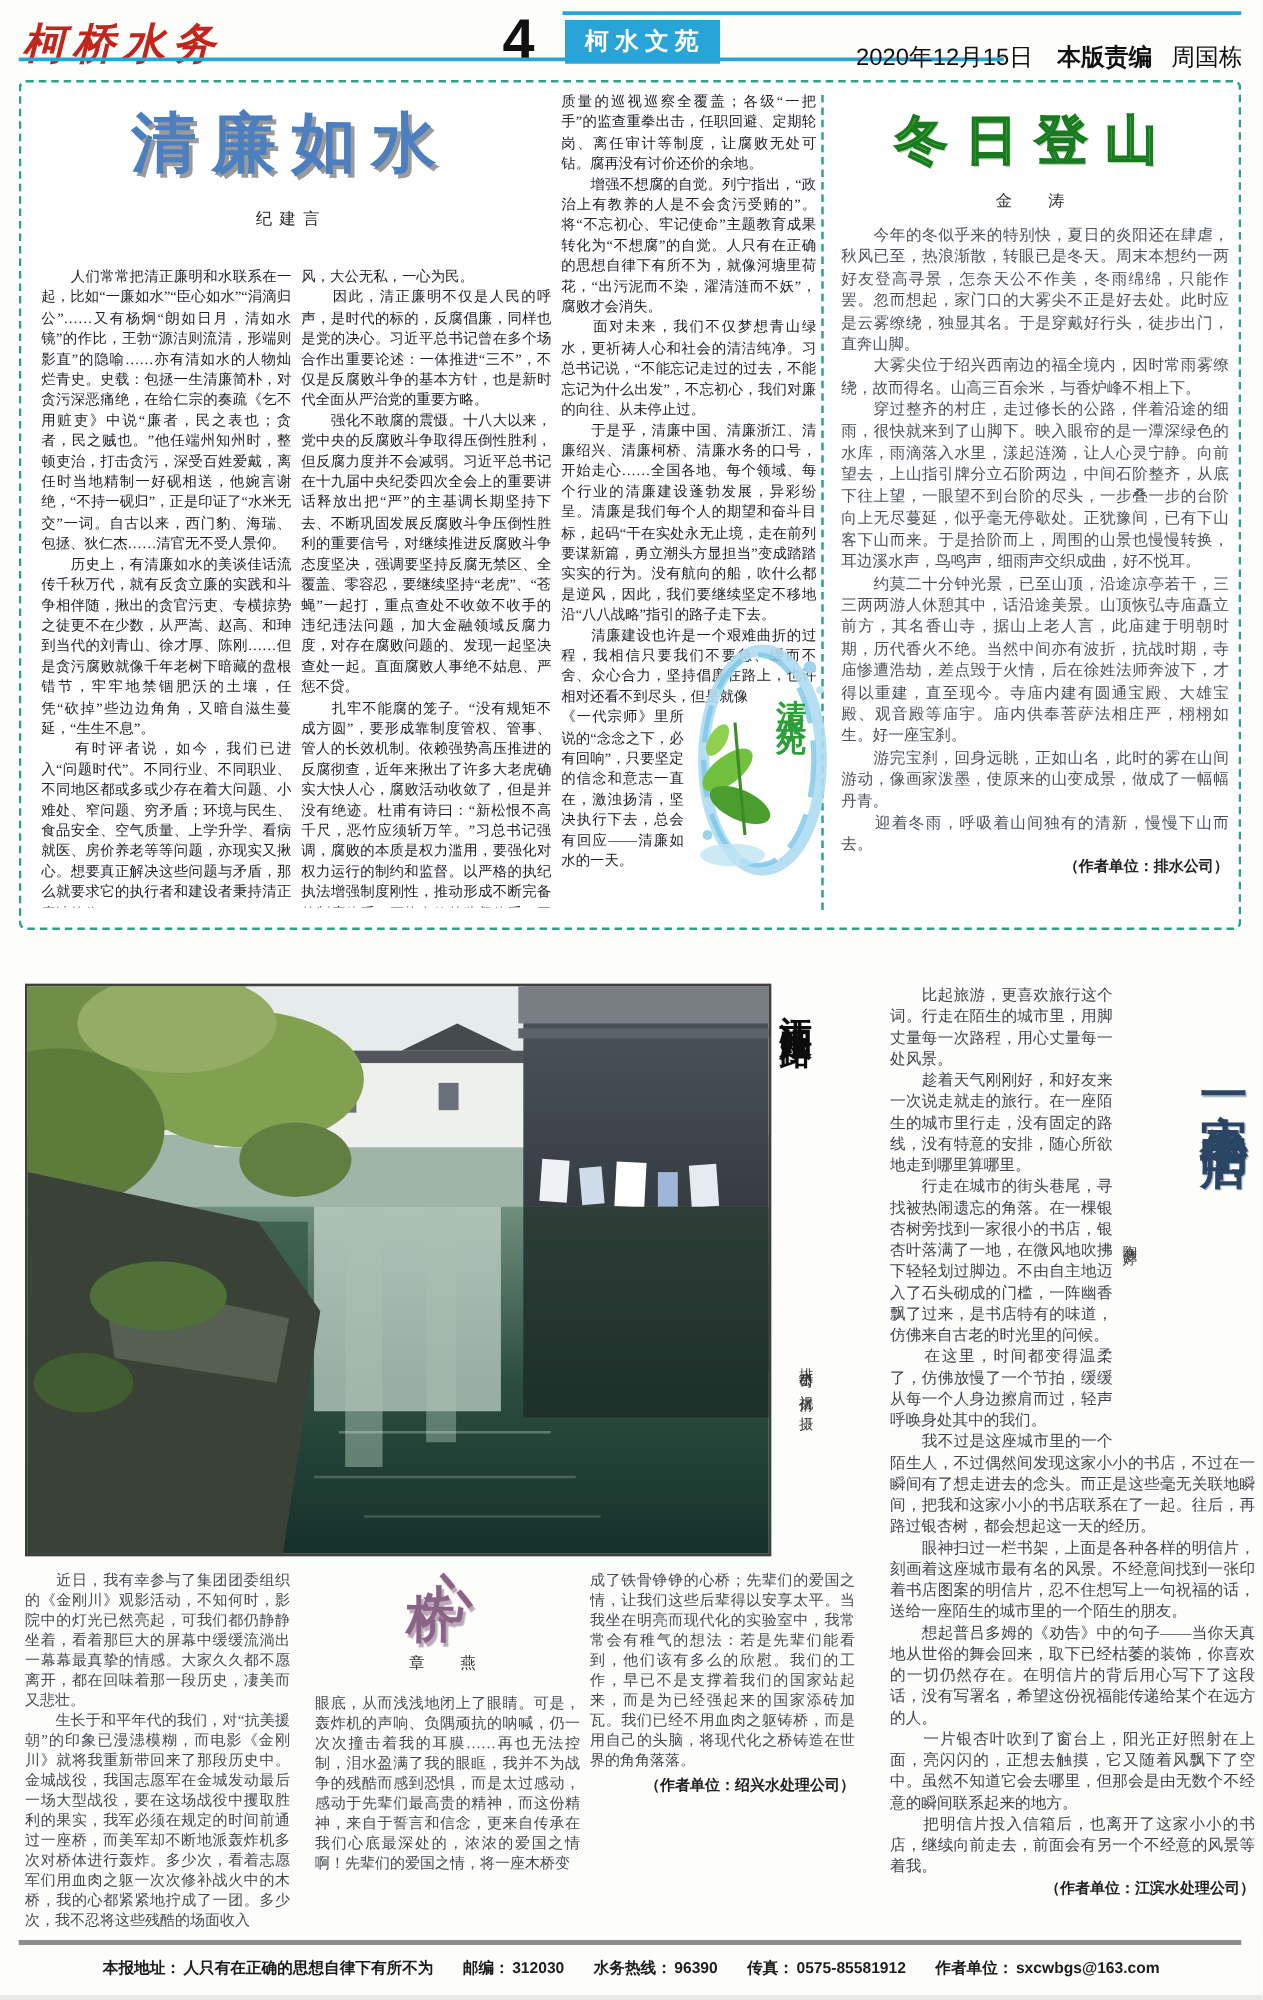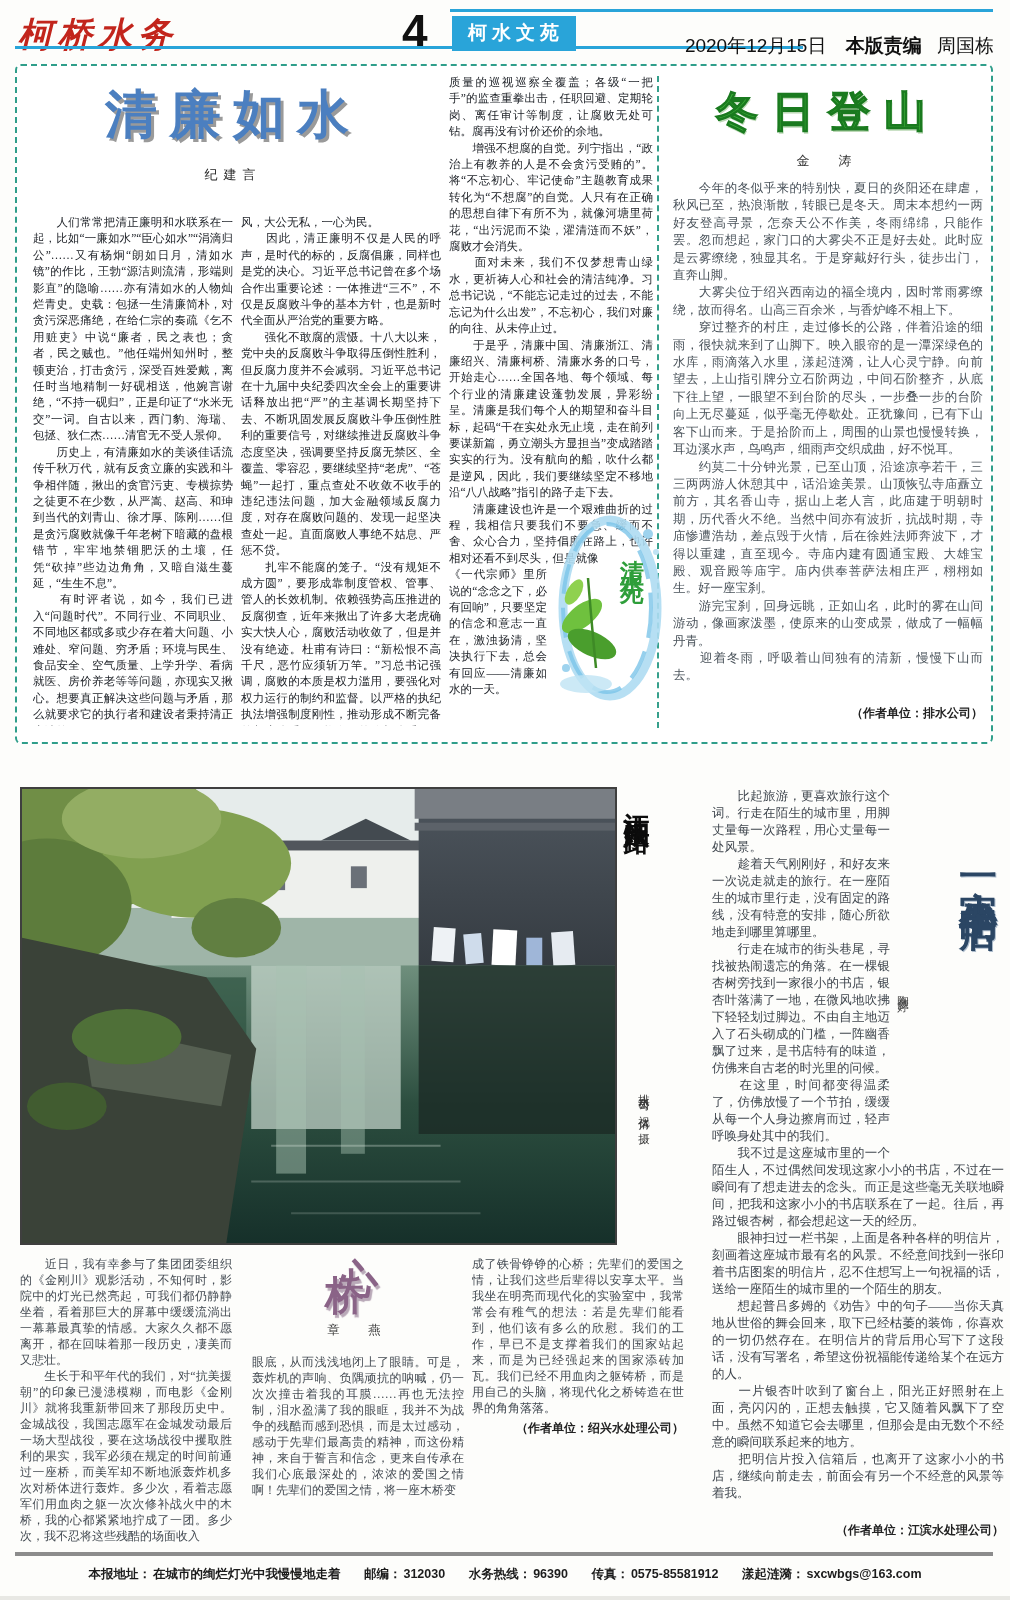--- a/index.html
+++ b/index.html
@@ -37,21 +37,21 @@
   .badge-spacer { float:right; width:102px; height:188px; margin-left:4px; }
   .divider { position:absolute; left:640px; top:10px; height:652px; border-left:2px dashed #36a08c; }
 
   .drs { position:absolute; left:656px; top:18px; width:310px; }
   .drs-title { text-align:center; font-size:42px; font-weight:bold; color:#3fb33a;
                letter-spacing:14px; -webkit-text-stroke:1.2px #1a7a1f;
                text-shadow:1px 2px 0 #bcd9b6; }
   .drs-author { text-align:center; margin:12px 0 10px; font-size:13px; letter-spacing:8px; color:#333; }
   .drs-body { font-size:12.5px; line-height:17.4px; text-align:justify; color:#49525a; }
   .drs-body p { margin:0; }
-  .attribution { text-align:right; font-size:12px; font-weight:bold; color:#222; margin-top:20px; }
+  .attribution { text-align:right; font-size:12px; font-weight:bold; color:#222; margin-top:0; }
 
   
   .qsy { position:absolute; left:552px; top:508px; width:112px; height:200px; }
   .qsy-text { position:absolute; right:16px; top:32px; writing-mode:vertical-rl;
               text-orientation:upright; font-size:24px; font-weight:bold; color:#2e9e3a;
               letter-spacing:10px; }
 
   
   .photo { position:absolute; left:20px; top:787px; width:597px; height:458px;
            border:2px solid #3f3f3f; background:#9fb5a8; }
@@ -262,21 +262,21 @@
       <div>
           <p>成了铁骨铮铮的心桥；先辈们的爱国之情，让我们这些后辈得以安享太平。当我坐在明亮而现代化的实验室中，我常常会有稚气的想法：若是先辈们能看到，他们该有多么的欣慰。我们的工作，早已不是支撑着我们的国家站起来，而是为已经强起来的国家添砖加瓦。我们已经不用血肉之躯铸桥，而是用自己的头脑，将现代化之桥铸造在世界的角角落落。</p>
         </div>
       <div class="attribution">（作者单位：绍兴水处理公司）</div>
     </div>
   </div>
 
   <div class="footer">
     <div class="footer-rule"></div>
     <div class="footer-line">
-      <span class="seg"><span class="lab">本报地址：</span><span>在城市的绚烂灯光中我慢慢地走着</span></span>
+      <span class="seg"><span class="lab">本报地址：</span><span>人只有在正确的思想自律下有所不为</span></span>
       <span class="seg"><span class="lab">邮编：</span><span>312030</span></span>
       <span class="seg"><span class="lab">水务热线：</span><span>96390</span></span>
       <span class="seg"><span class="lab">传真：</span><span>0575-85581912</span></span>
-      <span class="seg"><span class="lab">漾起涟漪：</span><span>sxcwbgs@163.com</span></span>
+      <span class="seg"><span class="lab">作者单位：</span><span>sxcwbgs@163.com</span></span>
     </div>
   </div>
 
 </div>
 
 </body></html>

